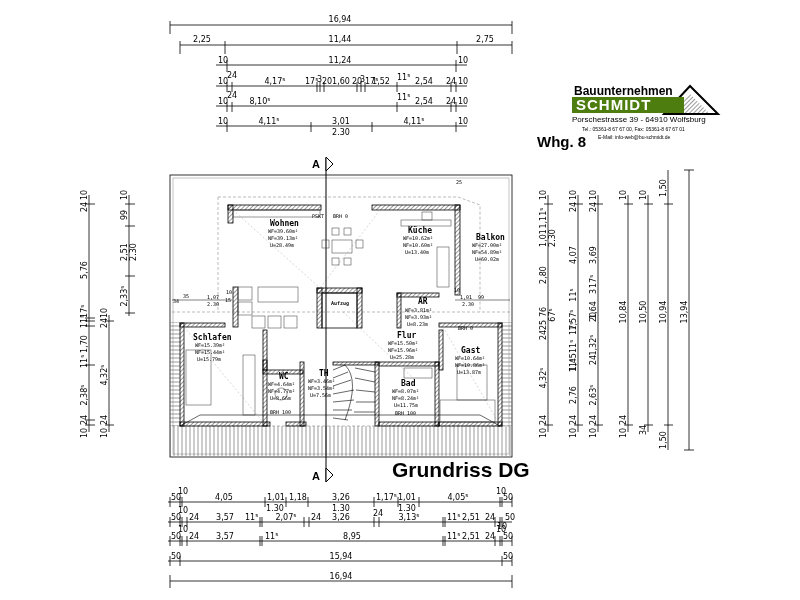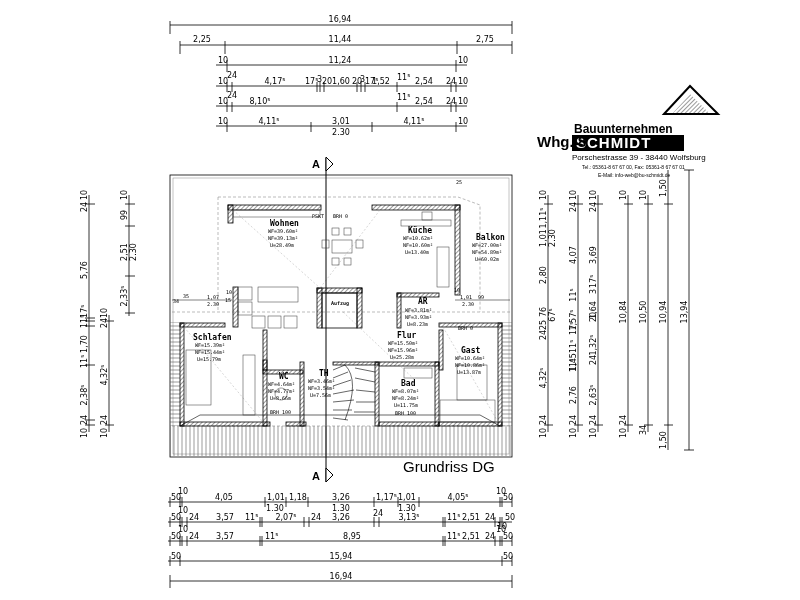--- a/index.html
+++ b/index.html
@@ -1,28 +1,28 @@
 <!DOCTYPE html>
 <html><head>
 <meta charset="utf-8">
 <style>
   html,body{margin:0;padding:0;background:#fff;}
   body{width:800px;height:600px;position:relative;overflow:hidden;font-family:"DejaVu Sans Mono",monospace;color:#000;}
   svg{position:absolute;left:0;top:0;}
   .dim{font-family:"DejaVu Sans",sans-serif;font-size:8px;fill:#000;}
   .room{font-family:"DejaVu Sans Mono",monospace;font-weight:bold;font-size:8px;fill:#000;}
   .rsmall{font-family:"DejaVu Sans Mono",monospace;font-size:5px;fill:#000;}
-  .logo{position:absolute;left:572px;top:84px;width:140px;height:72px;margin-top:38px;}
+  .logo{position:absolute;left:572px;top:84px;width:140px;height:72px;}
   .logo .t1{position:absolute;left:2px;top:0;font-family:"Liberation Sans",sans-serif;font-weight:bold;font-size:12px;}
-  .logo .t2{position:absolute;left:0;top:13px;width:108px;height:16px;background:#000000;color:#fff;font-family:"Liberation Sans",sans-serif;font-weight:bold;font-size:15px;letter-spacing:1px;padding-left:4px;line-height:16px;}
+  .logo .t2{position:absolute;left:0;top:13px;width:108px;height:16px;background:#4d7c0f;color:#fff;font-family:"Liberation Sans",sans-serif;font-weight:bold;font-size:15px;letter-spacing:1px;padding-left:4px;line-height:16px;}
   .logo .addr{position:absolute;left:0;top:31px;font-family:"Liberation Sans",sans-serif;font-size:8px;white-space:nowrap;}
   .logo .tel{position:absolute;left:10px;top:42px;font-family:"Liberation Sans",sans-serif;font-size:5px;white-space:nowrap;}
   .logo .mail{position:absolute;left:26px;top:50px;font-family:"Liberation Sans",sans-serif;font-size:5px;white-space:nowrap;}
   .whg{position:absolute;left:537px;top:133px;font-family:"Liberation Sans",sans-serif;font-weight:bold;font-size:15px;}
-  .title{position:absolute;left:403px;top:458px;font-family:"Liberation Sans",sans-serif;font-weight:normal;font-size:15px;}
+  .title{position:absolute;left:392px;top:458px;font-family:"Liberation Sans",sans-serif;font-weight:bold;font-size:21px;}
 </style>
 </head>
 <body>
 
 <svg width="800" height="600" viewBox="0 0 800 600" xmlns="http://www.w3.org/2000/svg">
   <defs>
     <pattern id="hatch" width="3" height="3" patternUnits="userSpaceOnUse" patternTransform="rotate(45)">
       <line x1="0" y1="0" x2="0" y2="3" stroke="#000" stroke-width="0.8"></line>
     </pattern>
     <pattern id="roof" width="4" height="10" patternUnits="userSpaceOnUse">
@@ -523,19 +523,19 @@
 
   <g>
     <polygon points="664,114 690,86 718,114" fill="#fff" stroke="#000" stroke-width="2"></polygon>
     <polygon points="672,114 690,94 710,114" fill="url(#hatch)" stroke="none"></polygon>
   </g>
 </svg>
 
 <div class="logo">
   <div class="t1">Bauunternehmen</div>
   <div class="t2">SCHMIDT</div>
-  <div class="addr">Porschestrasse 39 - 38440 Wolfsburg</div>
+  <div class="addr">Porschestrasse 39 - 64910 Wolfsburg</div>
   <div class="tel">Tel.: 05361-8 67 67 00, Fax: 05361-8 67 67 01</div>
   <div class="mail">E-Mail: info-web@bu-schmidt.de</div>
 </div>
 
 <div class="whg">Whg. 8</div>
 <div class="title">Grundriss DG</div>
 
 </body></html>

